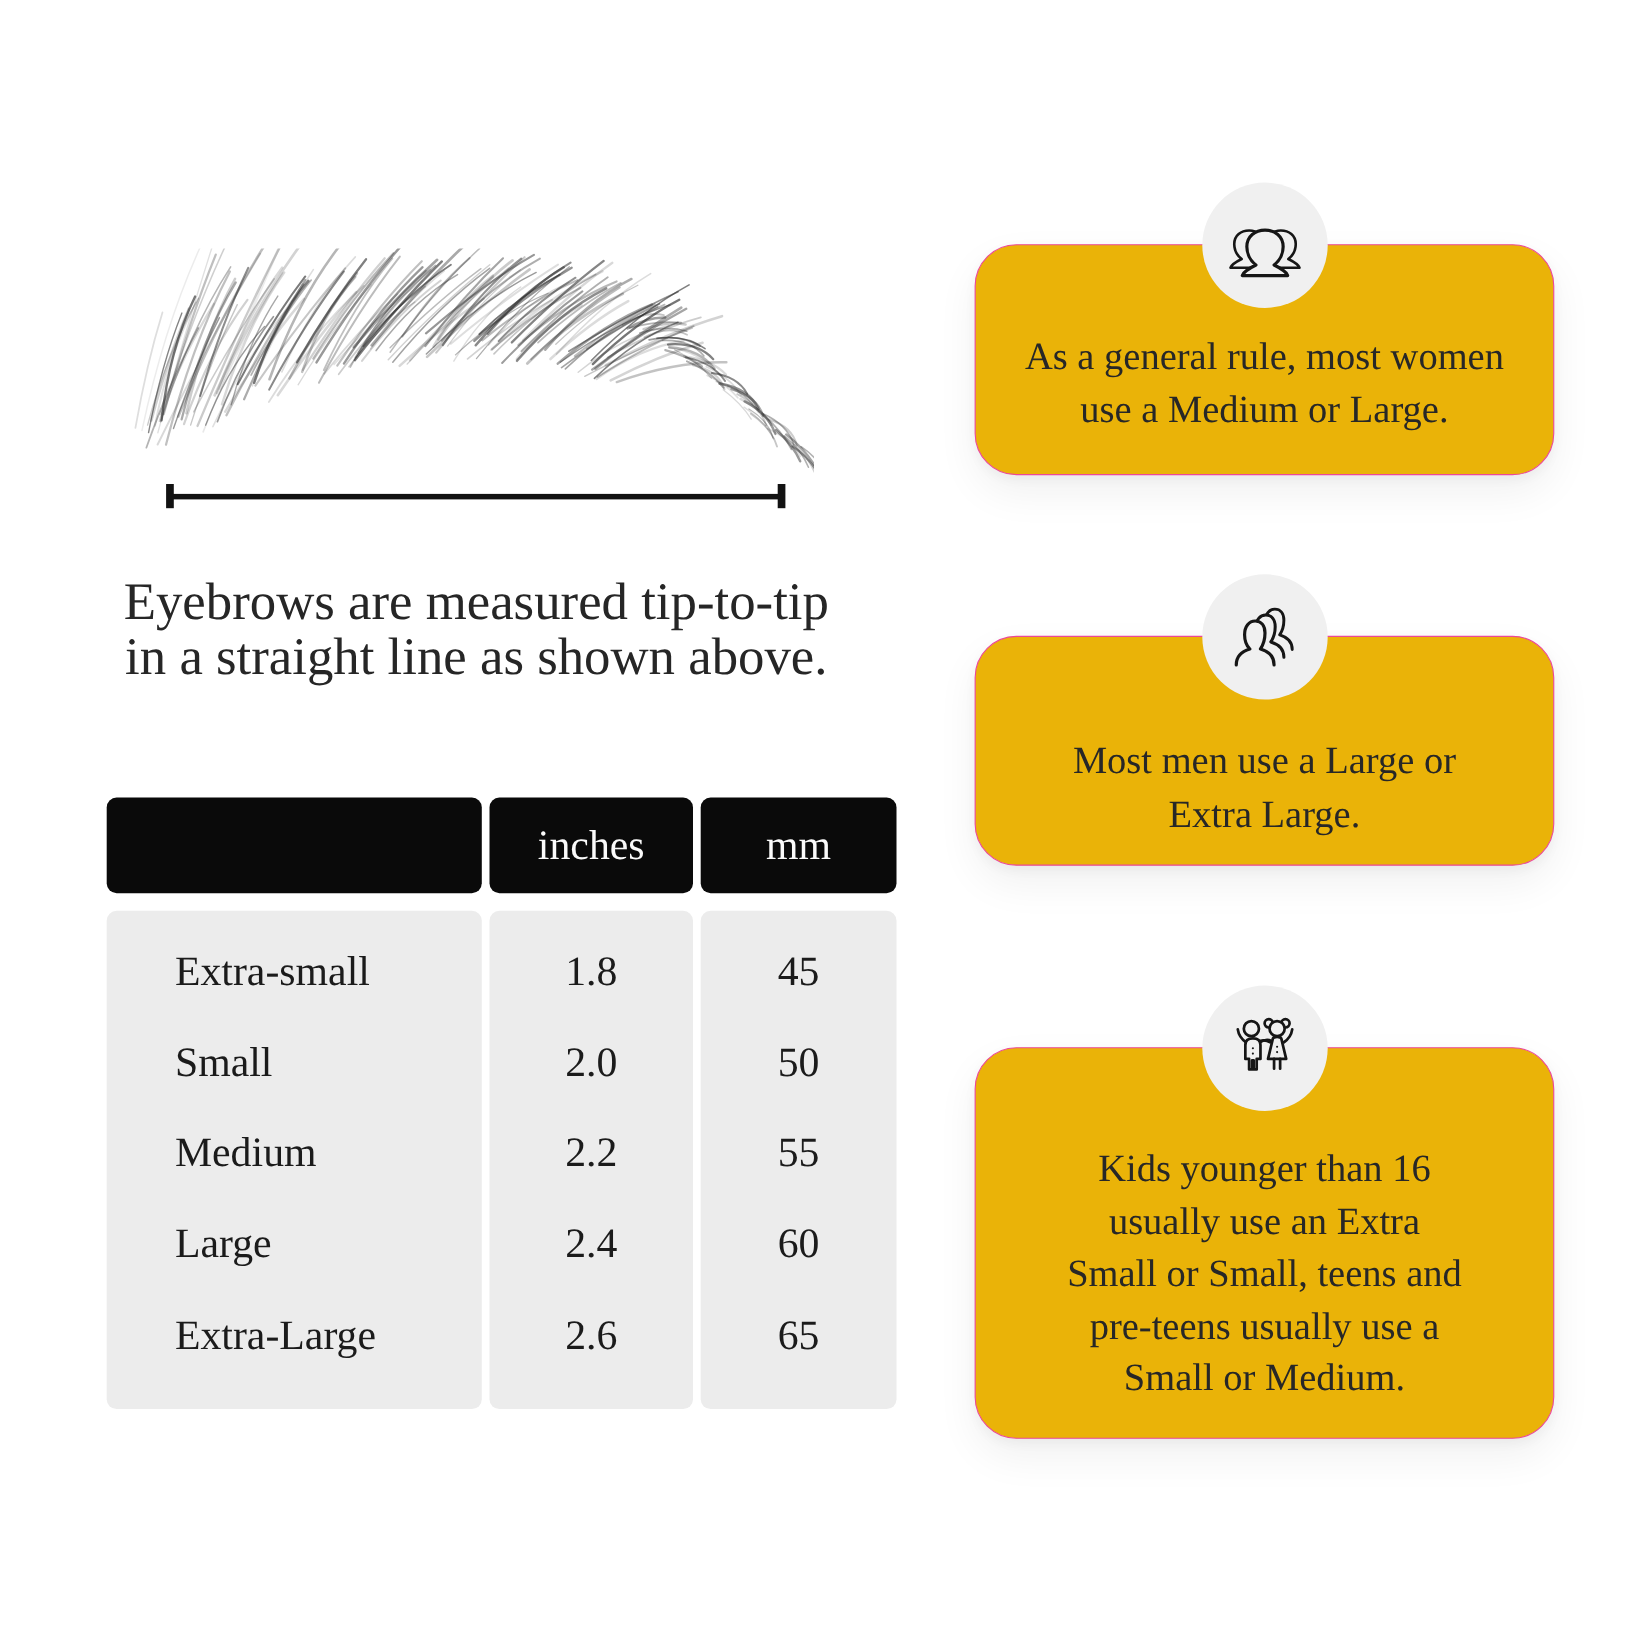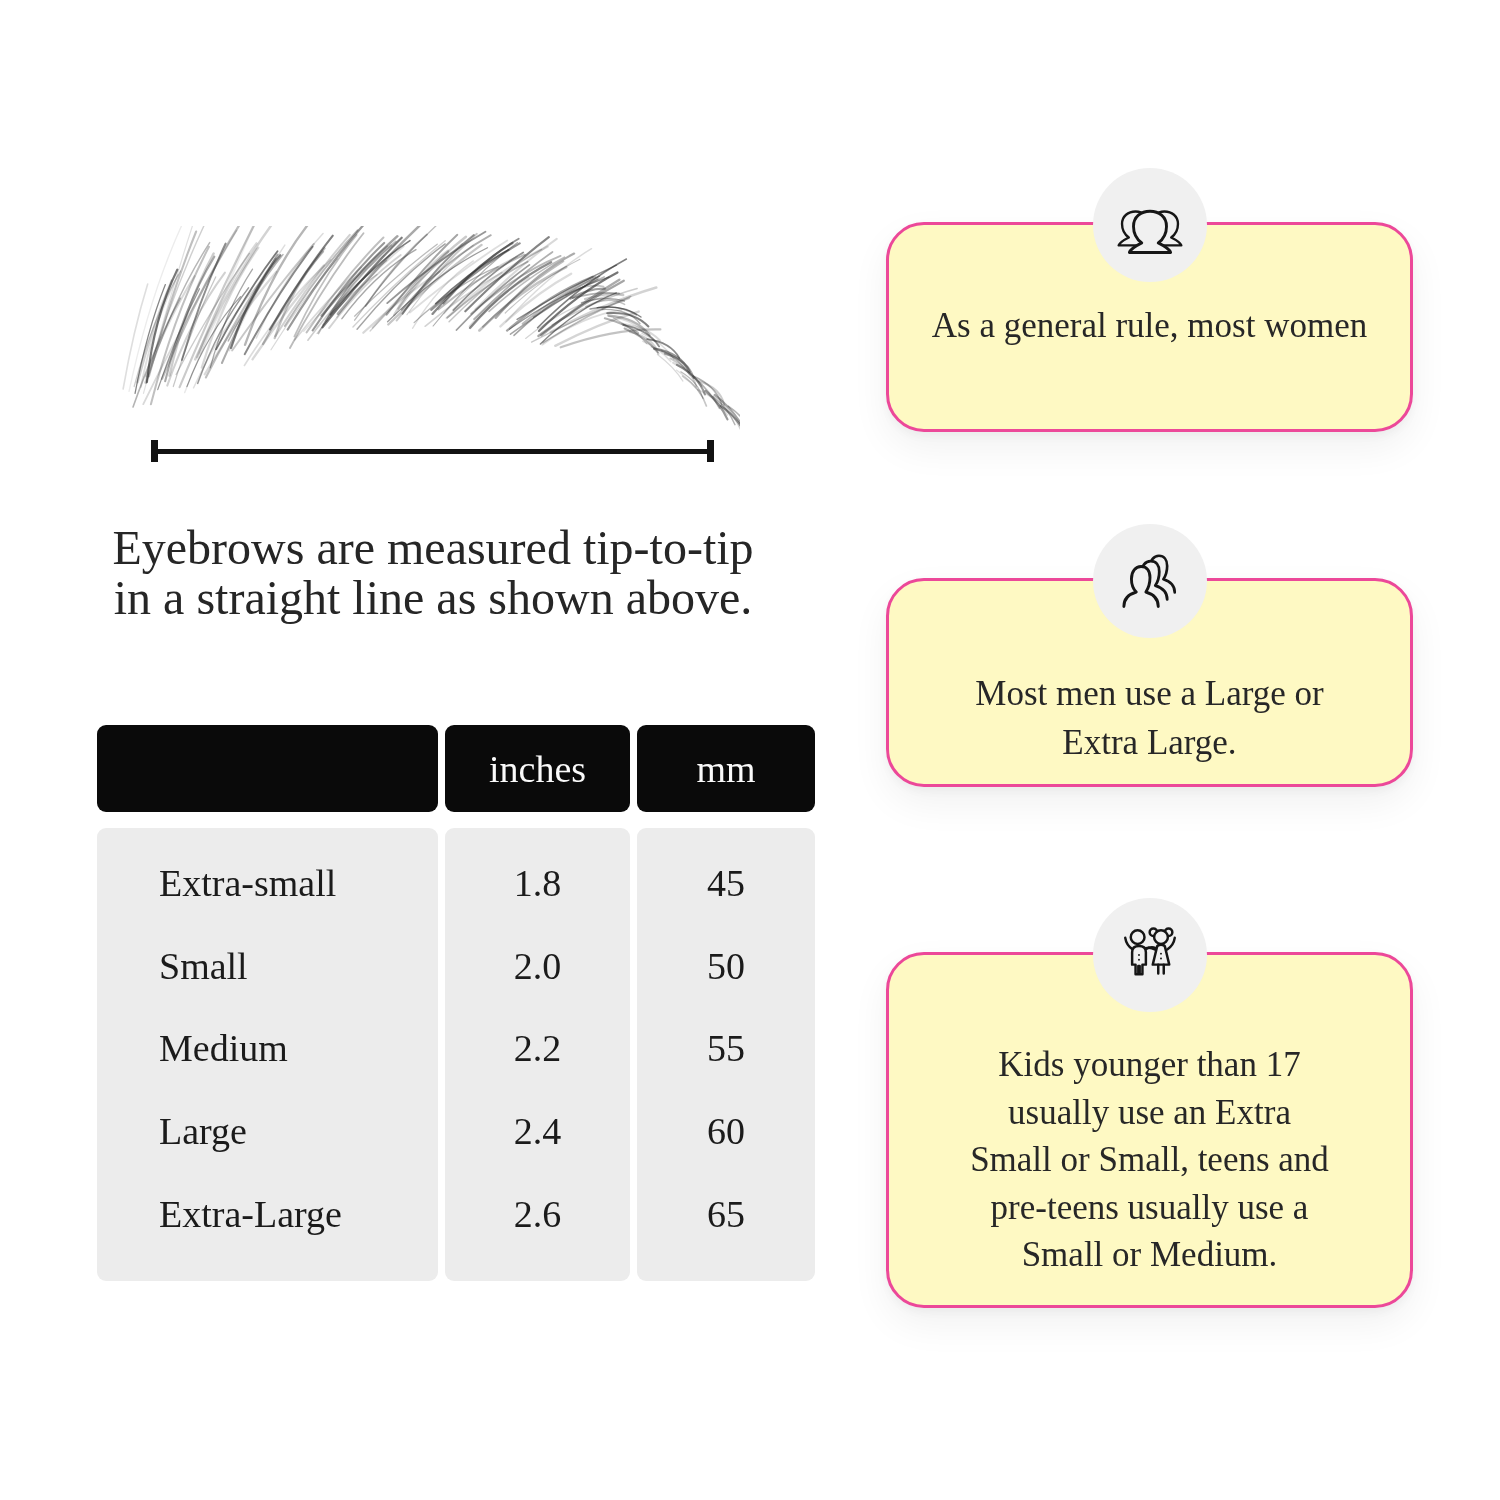--- a/index.html
+++ b/index.html
@@ -40,22 +40,22 @@
     display:flex; flex-direction:column; padding:14px 0 26px 0;
   }
   .tcol .cell {
     flex:1; display:flex; align-items:center; justify-content:center;
     font-size:38px; color:#1b1b1b;
   }
   .tcol.labels .cell { justify-content:flex-start; padding-left:62px; }
 
   
   .card {
-    position:absolute; left:886px; width:527px; background:#fef9c3;
-    border-radius:38px; border:3px solid #ec4899;
+    position:absolute; left:886px; width:527px; background:#eab308;
+    border-radius:38px; border:1px solid #ec4899;
     box-shadow:0 4px 10px rgba(0,0,0,.04), 0 16px 38px rgba(0,0,0,.06);
   }
   .card-1 { top:222px; height:210px; }
   .card-2 { top:578px; height:209px; }
   .card-3 { top:952px; height:356px; }
   .badge {
     position:absolute; left:50%; top:0; transform:translate(-50%,-50%);
     width:114px; height:114px; border-radius:50%; background:#f0f0f0;
     display:flex; align-items:center; justify-content:center;
   }
@@ -305,20 +305,21 @@
       <svg viewBox="0 0 96 96">
         <g stroke="#161616" stroke-width="4.2" stroke-linejoin="round" stroke-linecap="round">
           <path fill="none" transform="translate(27,53) scale(0.82)" d="M 12 16 C 20 10 24 0 24 -8 C 24 -22 13 -30 0 -30 C -13 -30 -24 -22 -24 -8 C -24 0 -20 10 -12 16 C -20 20 -28 24 -30 30 L 30 30 C 28 24 20 20 12 16 Z"></path>
           <path fill="none" transform="translate(69,53) scale(0.82)" d="M 12 16 C 20 10 24 0 24 -8 C 24 -22 13 -30 0 -30 C -13 -30 -24 -22 -24 -8 C -24 0 -20 10 -12 16 C -20 20 -28 24 -30 30 L 30 30 C 28 24 20 20 12 16 Z"></path>
           <path fill="#f0f0f0" transform="translate(48,58)" d="M 12 16 C 20 10 24 0 24 -8 C 24 -22 13 -30 0 -30 C -13 -30 -24 -22 -24 -8 C -24 0 -20 10 -12 16 C -20 20 -28 24 -30 30 L 30 30 C 28 24 20 20 12 16 Z"></path>
         </g>
       </svg>
     </div>
     <div class="card-text">
       <span>As a general rule, most women</span><br>
+      <span>use a Medium or Large.</span>
     </div>
   </div>
 
   <div class="card card-2">
     <div class="badge">
       <svg viewBox="0 0 96 96">
         <g stroke="#161616" stroke-width="4.2" stroke-linejoin="round" stroke-linecap="round">
           <path fill="#f0f0f0" transform="translate(61,38) scale(0.92)" d="M -25 29 C -25 17 -17 11 -7 8 C -12 3 -14 -3 -14 -11 C -14 -22 -8 -29 0 -29 C 8 -29 13 -23 13 -13 C 13 -5 11 2 7 8 C 17 11 25 17 25 29"></path>
           <path fill="#f0f0f0" transform="translate(49,47) scale(0.96)" d="M -25 29 C -25 17 -17 11 -7 8 C -12 3 -14 -3 -14 -11 C -14 -22 -8 -29 0 -29 C 8 -29 13 -23 13 -13 C 13 -5 11 2 7 8 C 17 11 25 17 25 29"></path>
           <path fill="#f0f0f0" transform="translate(35,56)" d="M -25 29 C -25 17 -17 11 -7 8 C -12 3 -14 -3 -14 -11 C -14 -22 -8 -29 0 -29 C 8 -29 13 -23 13 -13 C 13 -5 11 2 7 8 C 17 11 25 17 25 29"></path>
@@ -360,21 +361,21 @@
           <g fill="#161616" stroke="none">
             <circle cx="32" cy="48" r="1.4"></circle>
               <circle cx="32" cy="55" r="1.4"></circle>
             <circle cx="64" cy="46" r="1.4"></circle>
               <circle cx="64" cy="53" r="1.4"></circle>
           </g>
         </g>
       </svg>
     </div>
     <div class="card-text">
-      <span>Kids younger than 17</span><br>
+      <span>Kids younger than 16</span><br>
       <span>usually use an Extra</span><br>
       <span>Small or Small, teens and</span><br>
       <span>pre-teens usually use a</span><br>
       <span>Small or Medium.</span>
     </div>
   </div>
 
 </div>
 
 </body></html>

